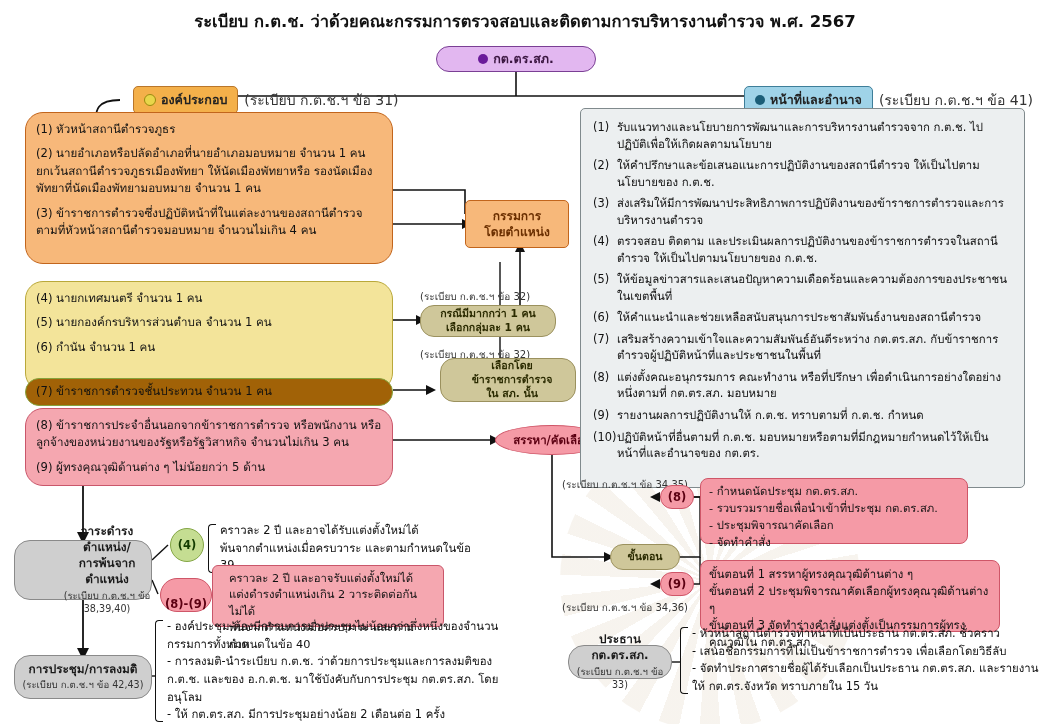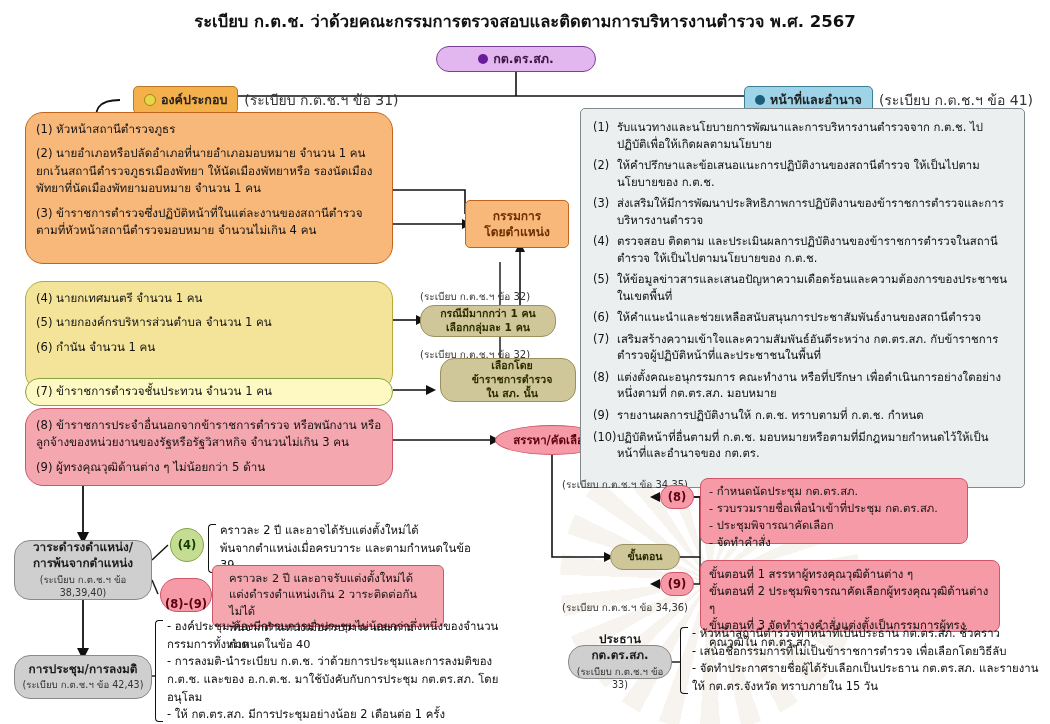--- a/index.html
+++ b/index.html
@@ -34,21 +34,21 @@
   .n-comp .pill{background:#f4b04a;border:1.4px solid #b9762a;}
   .n-comp .dot{background:#e8d64a;border:1px solid #9a8b10;}
   .n-duty{left:744px;top:86px;}
   .n-duty .pill{background:#9fd3e8;border:1.4px solid #3e7e99;}
   .n-duty .dot{background:#1b5e78;}
   .ref{font-size:14px;color:#333;font-weight:normal;margin-left:6px;}
 
   .box{position:absolute;box-sizing:border-box;border-radius:18px;}
   .b-orange{left:25px;top:112px;width:368px;height:152px;background:#f7b87a;border:1.6px solid #c2651c;padding:8px 10px;}
   .b-yellow{left:25px;top:266px;width:368px;height:110px;background:#f3e49a;border:1.6px solid #b9a83a;padding:8px 10px;margin-top:15px;}
-  .b-green{left:25px;top:378px;width:368px;height:28px;background:#fef9c3;border:1.6px solid #86a33c;padding:4px 10px;}
+  .b-green{left:25px;top:378px;width:368px;height:28px;background:#a16207;border:1.6px solid #86a33c;padding:4px 10px;}
   .b-pink{left:25px;top:408px;width:368px;height:78px;background:#f5a7b0;border:1.6px solid #c9566a;padding:8px 10px;}
   .b-duty{left:580px;top:108px;width:445px;height:380px;background:#eceff0;border:1.6px solid #808a8d;border-radius:5px;padding:10px 12px;}
   .line-item{font-size:11.6px;color:#111;line-height:1.5;margin-bottom:7px;}
   .line-item:last-child{margin-bottom:0;}
   .duty-item{font-size:11.4px;color:#111;line-height:1.45;margin-bottom:5px;display:flex;}
   .duty-num{flex:0 0 auto;width:24px;}
   .duty-txt{flex:1 1 auto;}
 
   
   .b-kammakan{
@@ -73,21 +73,21 @@
     display:flex;align-items:center;justify-content:center;text-align:center;
     font-size:11.5px;font-weight:bold;color:#5c0012;
   }
   .e-select{left:495px;top:425px;width:114px;height:30px;}
   
   .grey-node{
     background:#cfcfcf;border:1.5px solid #8a8a8a;border-radius:16px;
     display:flex;flex-direction:column;align-items:center;justify-content:center;text-align:center;
     font-size:11.8px;font-weight:bold;color:#1a1a1a;line-height:1.35;
   }
-  .g-term{left:14px;top:540px;width:138px;height:60px;}
+  .g-term{left:14px;top:540px;width:138px;height:60px;padding-left:48px;}
   .g-meet{left:14px;top:655px;width:138px;height:44px;}
   .g-pres{left:568px;top:645px;width:104px;height:34px;}
   .sub-ref{font-size:9.6px;font-weight:normal;color:#333;margin-top:2px;}
 
   
   .circ{
     border-radius:50%;display:flex;align-items:center;justify-content:center;
     font-size:11.5px;font-weight:bold;color:#143d00;
   }
   .c-green{background:#c5dd92;border:1.5px solid #84a645;width:34px;height:34px;}

